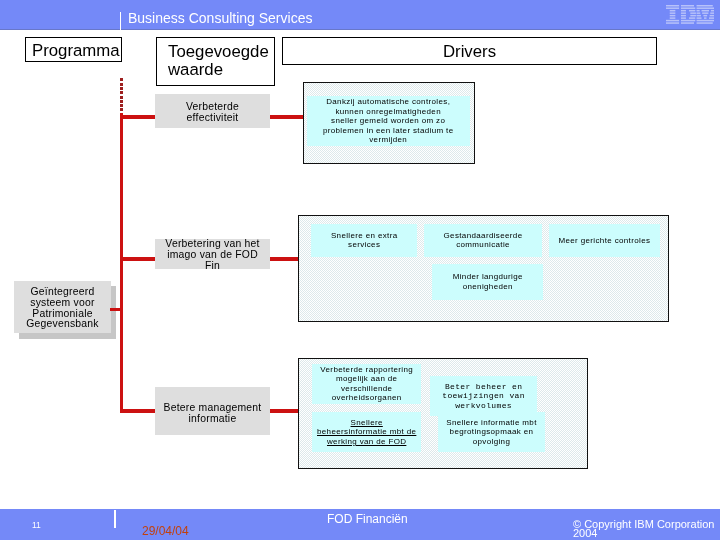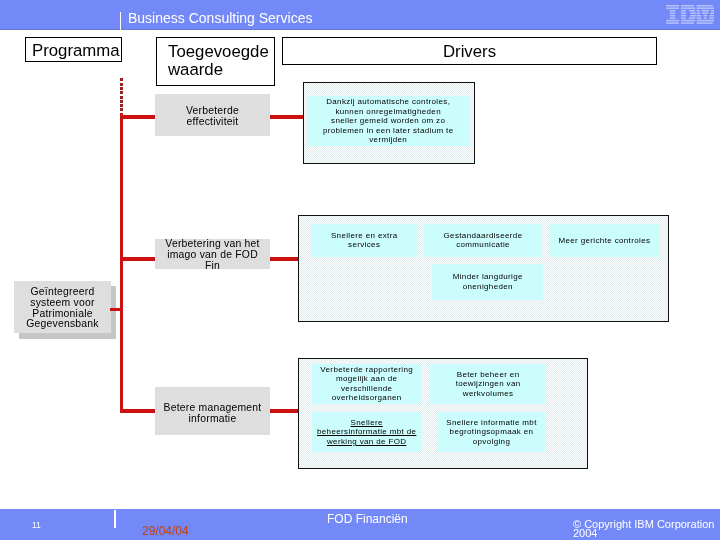--- a/index.html
+++ b/index.html
@@ -132,21 +132,21 @@
 
   <div class="gshadow" style="left:19px;top:286px;width:97px;height:53px;"></div>
   <div class="gbox" style="left:14px;top:281px;width:97px;height:52px;padding-top:3px;">
     <span style="white-space: pre;">Geïntegreerd
 systeem voor
 Patrimoniale
 Gegevensbank</span>
   </div>
   <div class="rline" style="left:109.5px;top:307.5px;width:13.5px;height:3.5px;"></div>
 
-  <div class="gbox" style="left:155px;top:94px;width:115px;height:42px;">
+  <div class="gbox" style="left:155px;top:94px;width:115px;height:34px;">
     <span style="white-space: pre;">Verbeterde
 effectiviteit</span>
   </div>
   <div class="hcont" style="left:303px;top:82px;width:172px;height:82px;">
     <div class="cbox" style="left:2.7px;top:13.2px;width:163px;height:50px;">
       <span style="white-space: pre;">Dankzij automatische controles,
 kunnen onregelmatigheden
 sneller gemeld worden om zo
 problemen in een later stadium te
 vermijden</span>
@@ -180,21 +180,21 @@
     <span style="white-space: pre;">Betere management
 informatie</span>
   </div>
   <div class="hcont" style="left:298px;top:358px;width:290px;height:111px;">
     <div class="cbox" style="left:13.2px;top:4.9px;width:109px;height:40px;">
       <span style="white-space: pre;">Verbeterde rapportering
 mogelijk aan de
 verschillende
 overheidsorganen</span>
     </div>
-    <div class="cbox" style="left:131.1px;top:5px;width:116px;height:40px;">
+    <div class="cbox" style="left:131.1px;top:17px;width:107px;height:40px;font-family:Liberation Mono, monospace;">
       <span style="white-space: pre;">Beter beheer en
 toewijzingen van
 werkvolumes</span>
     </div>
     <div class="cbox" style="left:13.2px;top:53.2px;width:109px;height:40px;text-decoration:underline;">
       <span style="white-space: pre;">Snellere
 beheersinformatie mbt de
 werking van de FOD</span>
     </div>
     <div class="cbox" style="left:139px;top:53.2px;width:107px;height:40px;">

